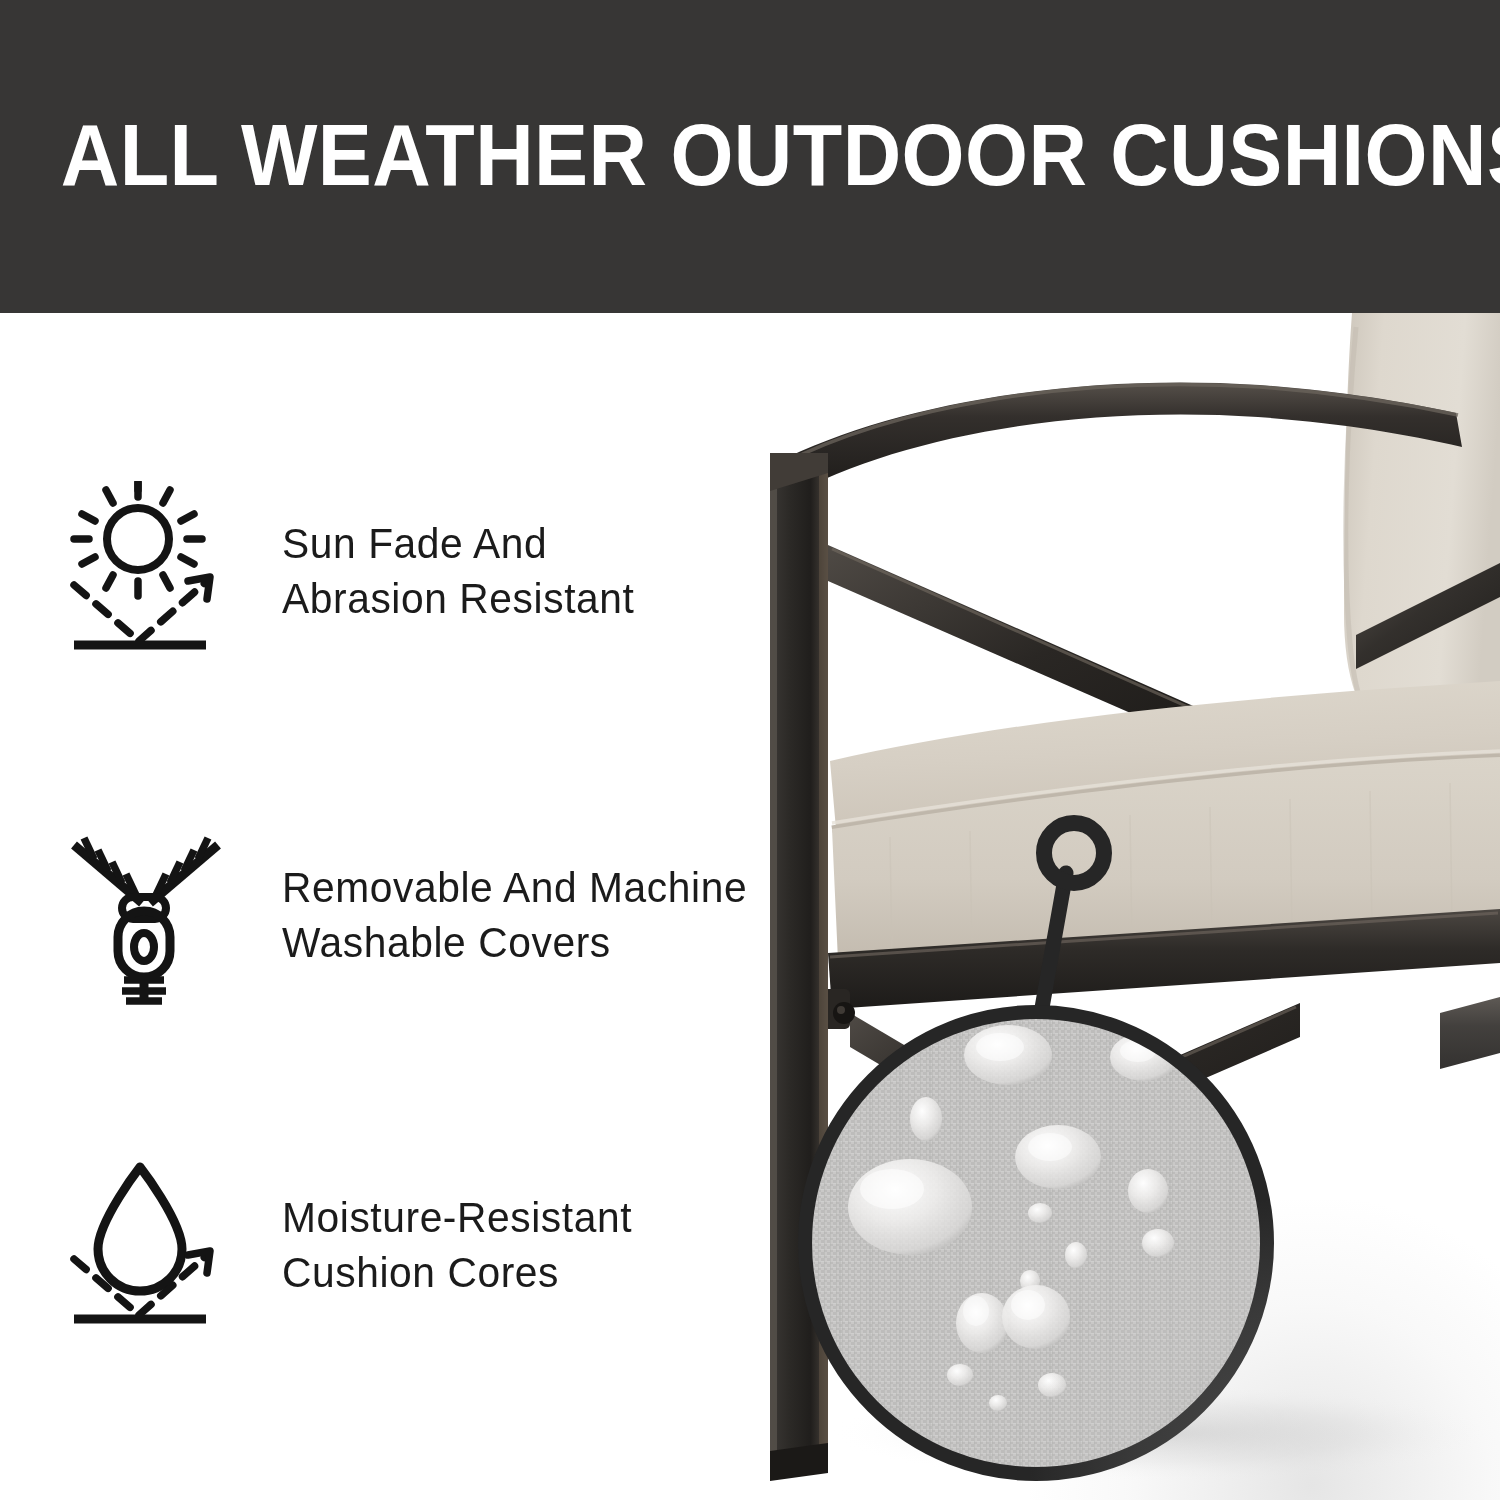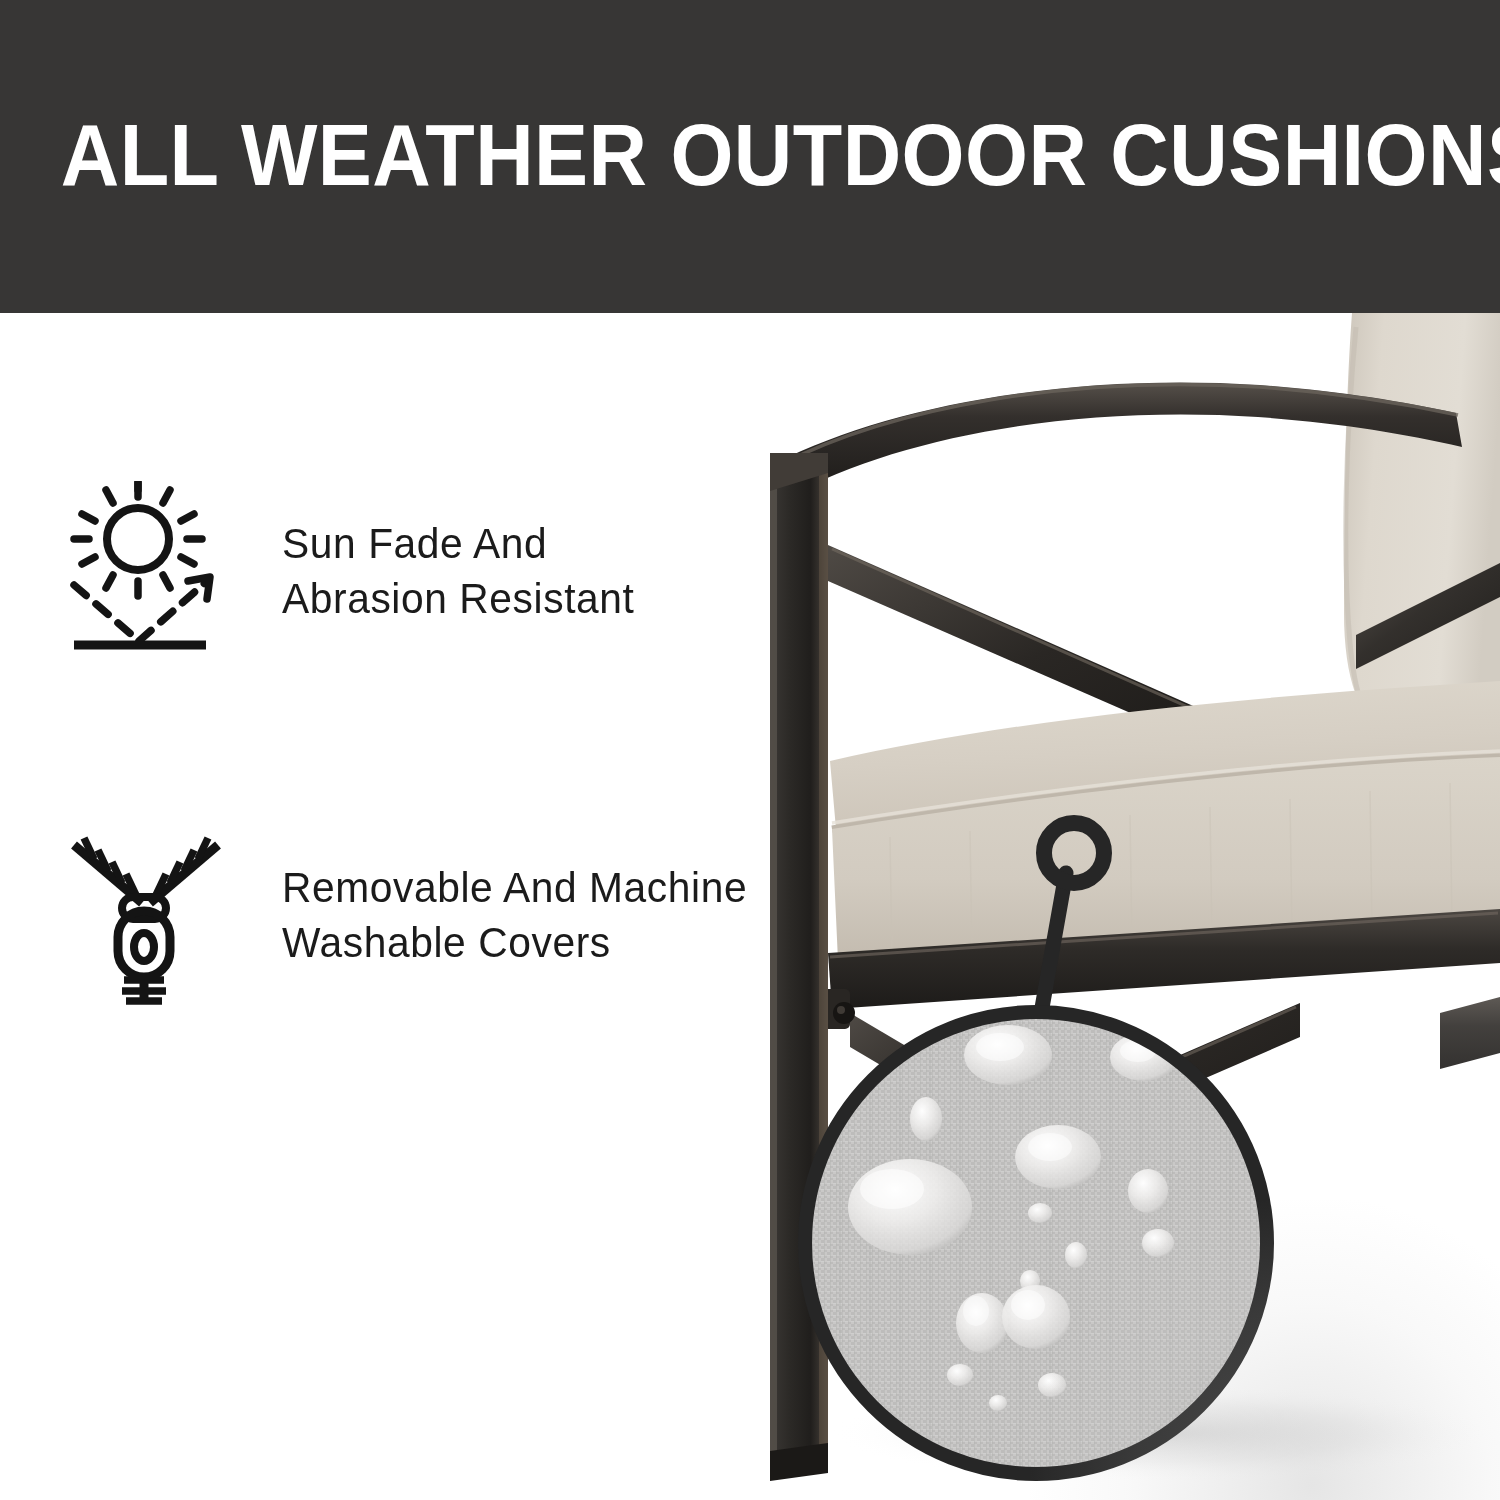--- a/index.html
+++ b/index.html
@@ -166,20 +166,39 @@
             <line x1="66" y1="176" x2="102" y2="176" stroke-width="7.5"></line>
           </g>
         </svg>
       </div>
       <div class="feature-text">
         <span class="ln">Removable And Machine</span>
         <span class="ln">Washable Covers</span>
       </div>
     </div>
 
+    <div class="feature-row r2">
+      <div class="feature-icon">
+        <svg width="180" height="180" viewBox="0 0 180 180" aria-hidden="true">
+
+          <path d="M80 12 C80 12 122 66 122 94 A42 42 0 0 1 38 94 C38 66 80 12 80 12 Z" stroke="#141414" stroke-width="9" fill="none" stroke-linejoin="round"></path>
+
+          <g stroke="#141414" stroke-width="7.5" fill="none" stroke-linecap="round" stroke-dasharray="16 13">
+            <path d="M14 104 L79 160"></path>
+            <path d="M79 160 L146 101"></path>
+          </g>
+          <path d="M128 100 L150 96 L147 118" stroke="#141414" stroke-width="7.5" fill="none" stroke-linecap="round" stroke-linejoin="round"></path>
+          <line x1="14" y1="164" x2="146" y2="164" stroke="#141414" stroke-width="9" stroke-linecap="butt"></line>
+        </svg>
+      </div>
+      <div class="feature-text">
+        <span class="ln">Moisture-Resistant</span>
+        <span class="ln">Cushion Cores</span>
+      </div>
+    </div>
 
   </div>
 
   <div id="product-photo">
     <svg width="760" height="1187" viewBox="0 0 760 1187" aria-hidden="true">
       <defs>
 
         <linearGradient id="gFrameV" x1="0" y1="0" x2="1" y2="0">
           <stop offset="0%" stop-color="#3b3835"></stop>
           <stop offset="35%" stop-color="#2b2926"></stop>

